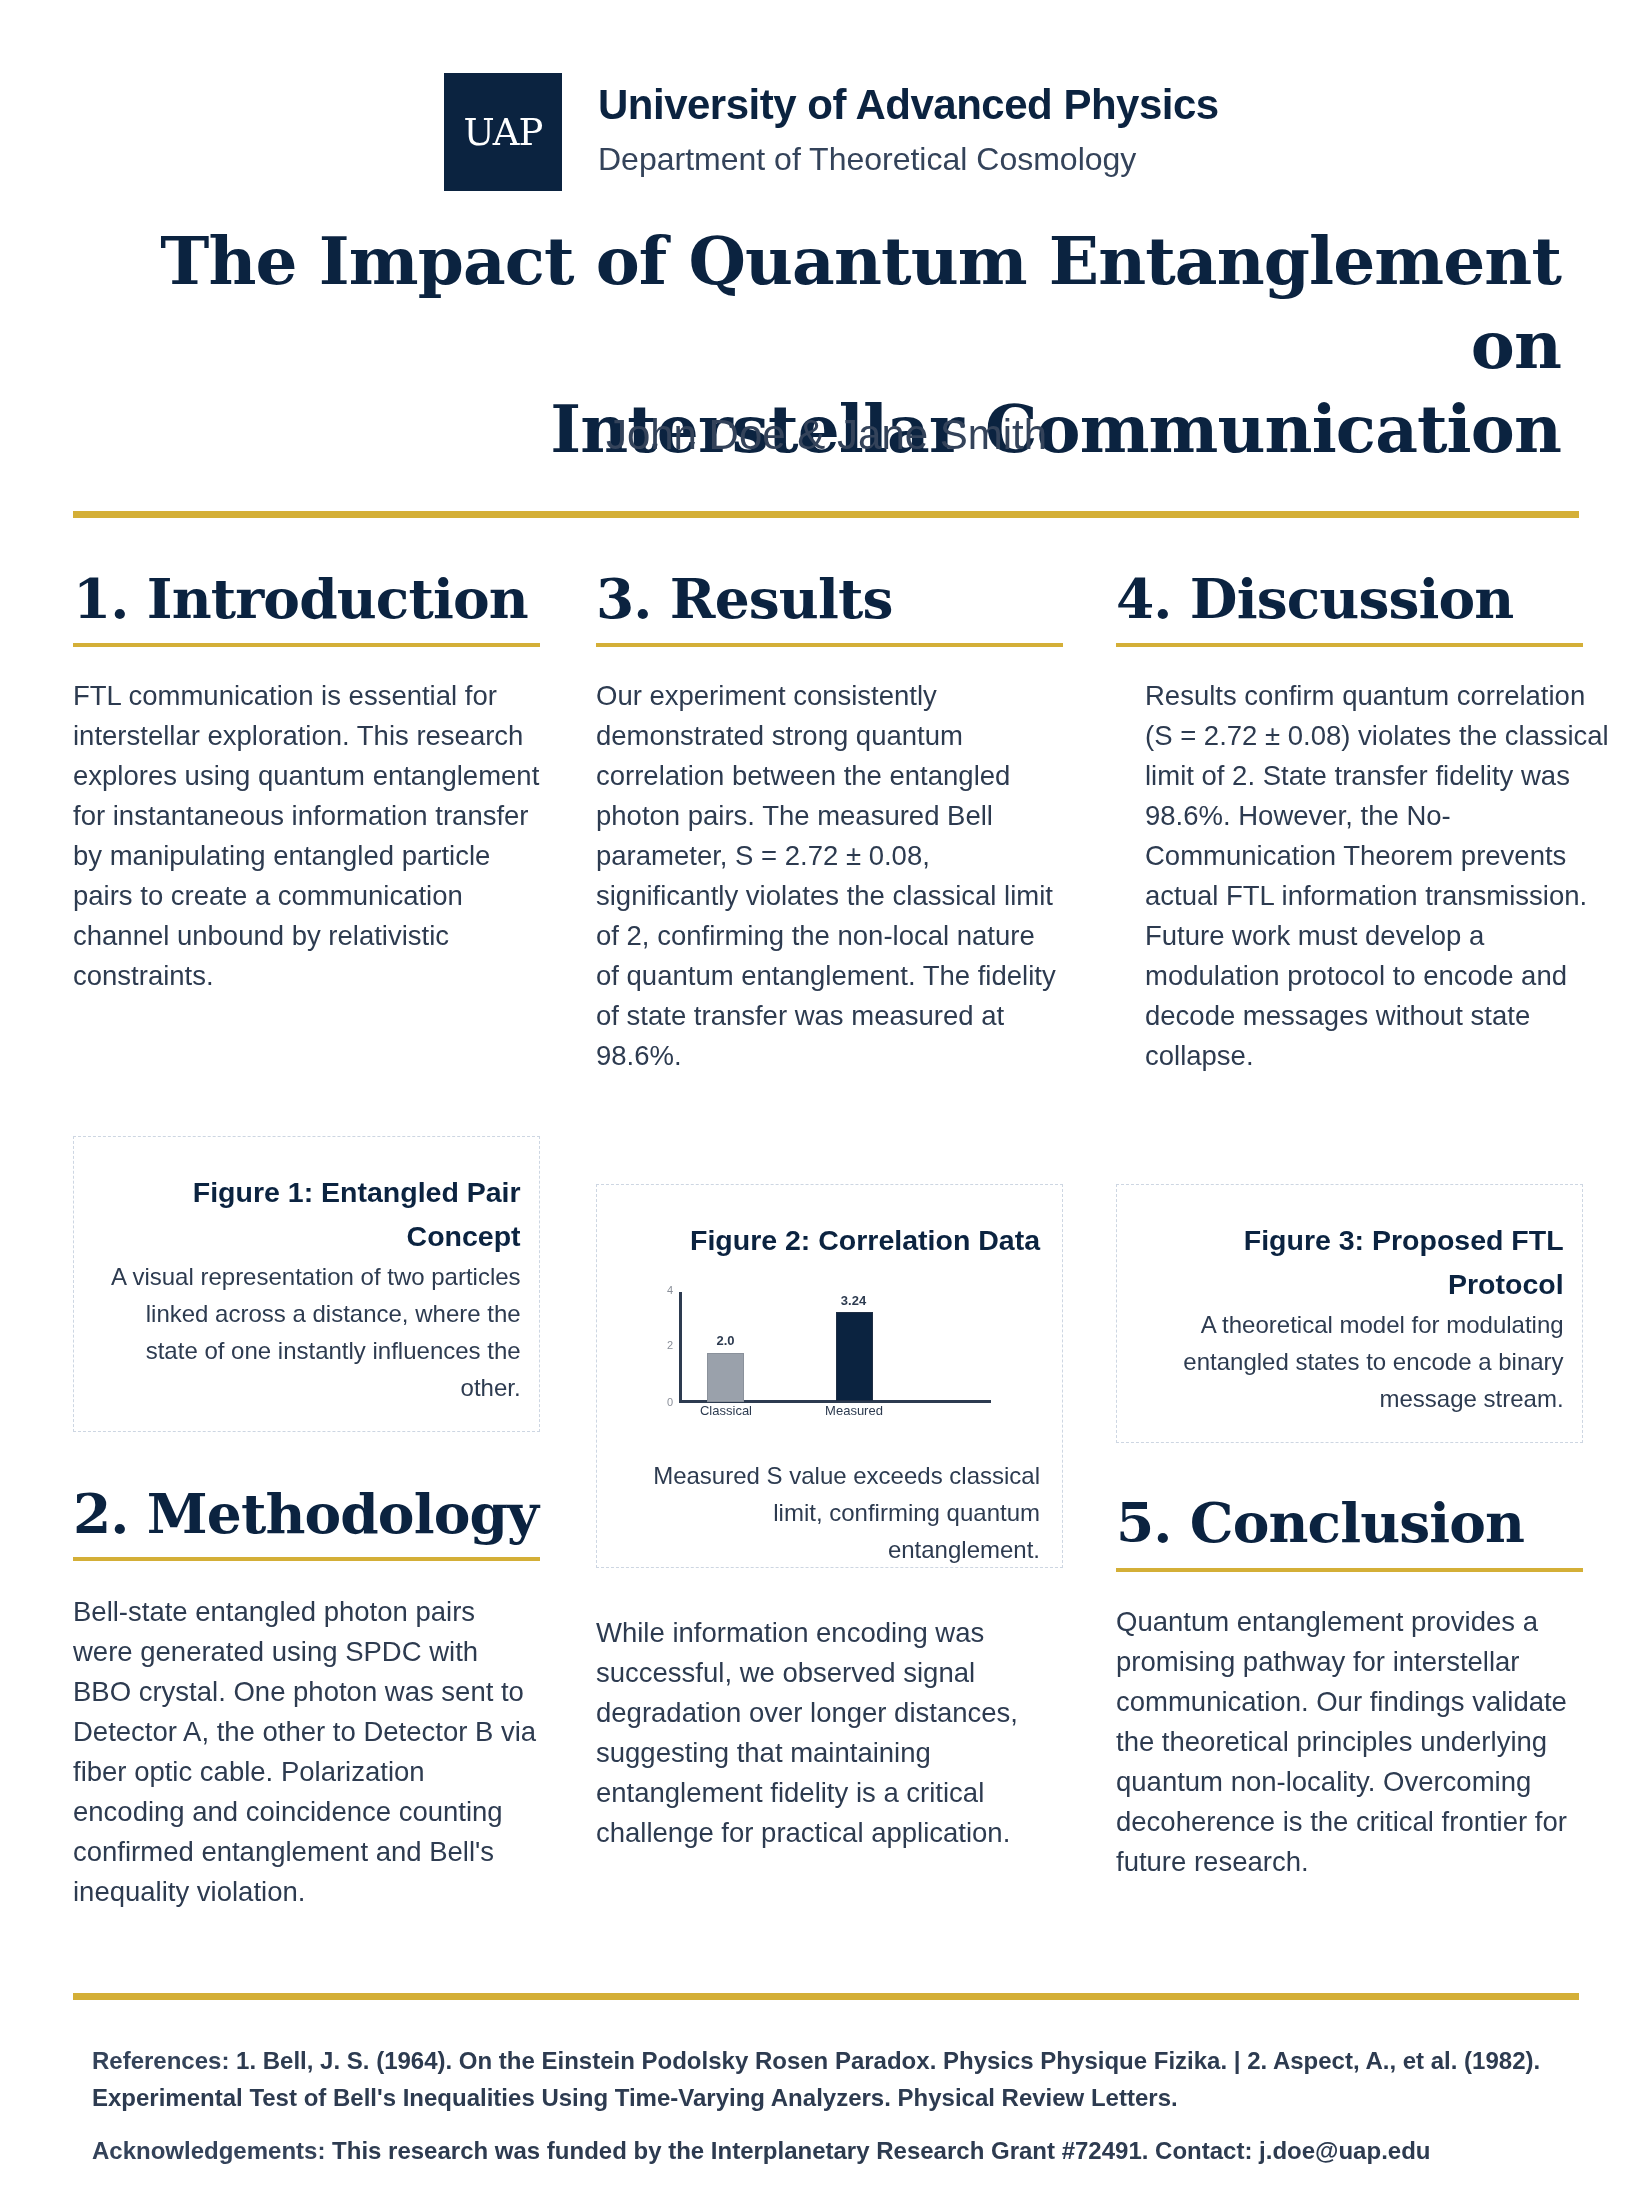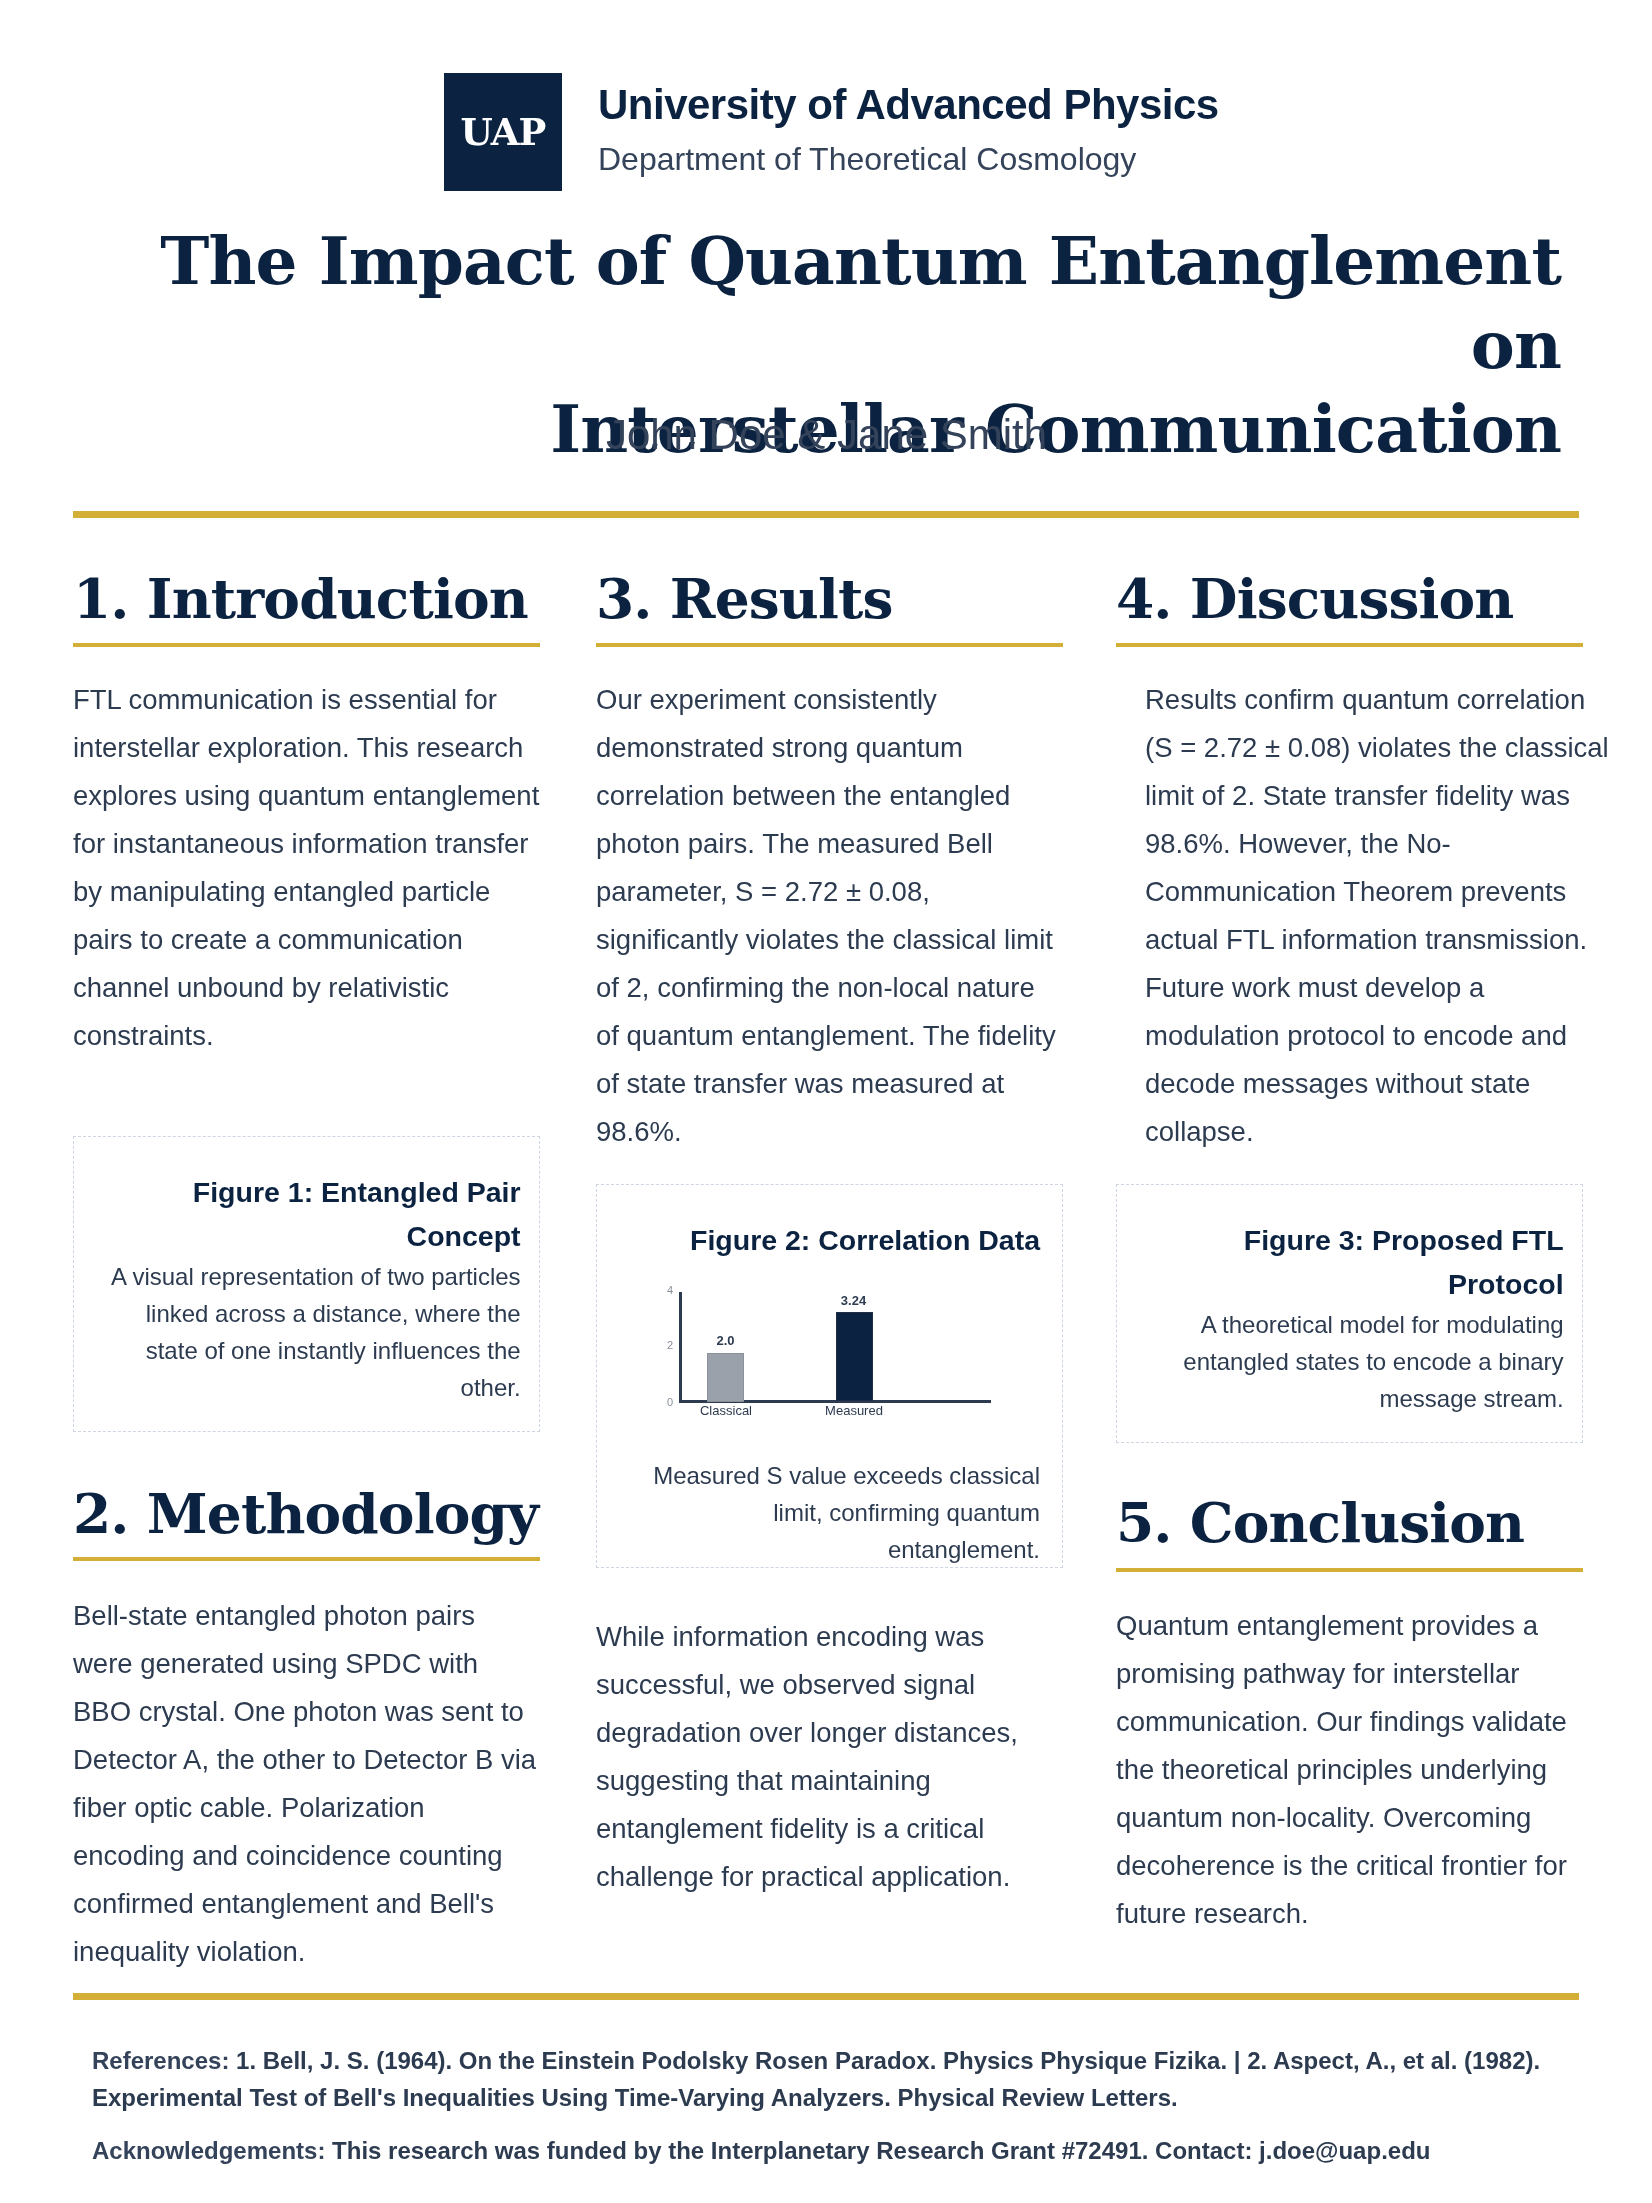--- a/index.html
+++ b/index.html
@@ -4,37 +4,37 @@
 <style>
   html, body { margin: 0; padding: 0; background: #ffffff; }
   body { width: 1653px; height: 2204px; position: relative; overflow: hidden;
          font-family: "Liberation Sans", "DejaVu Sans", sans-serif; color: #2d3b50; }
   .abs { position: absolute; }
 
   
   .logo { left: 444px; top: 73px; width: 118px; height: 118px; background: #0b2340;
           display: flex; align-items: center; justify-content: center; }
   .logo span { color: #ffffff; font-family: "DejaVu Serif", "Liberation Serif", serif; font-size: 37px;
-               font-weight: bold; letter-spacing: -0.9px; }
+               font-weight: normal; letter-spacing: -0.9px; }
   .uni-name { left: 598px; top: 81px; font-size: 42px; font-weight: bold; color: #0b2340; white-space: nowrap; letter-spacing: -0.5px; }
   .dept-name { left: 598px; top: 141px; font-size: 32px; color: #34435a; white-space: nowrap; }
 
   .title { left: 92px; width: 1469px; top: 219px; text-align: right;
            font-family: "DejaVu Serif", "Liberation Serif", serif; font-weight: bold; font-size: 66px;
            line-height: 84px; color: #0b2340; letter-spacing: -0.9px; }
   .authors { left: 0; width: 1653px; top: 411px; text-align: center; font-size: 42px; color: #34435a; }
 
   .gold-rule { background: #d4af37; height: 7.3px; }
 
   
   .col { width: 467px; }
   .sec-h { font-family: "DejaVu Serif", "Liberation Serif", serif; font-weight: bold; font-size: 55px;
            color: #0b2340; line-height: 73px; white-space: nowrap; letter-spacing: -0.9px; }
   .sec-rule { height: 3.7px; background: #d4af37; width: 467px; }
-  .body-text { font-size: 27.5px; line-height: 48px; color: #2d3b50; }
+  .body-text { font-size: 27.5px; line-height: 40px; color: #2d3b50; }
 
   .fig { border: 1.8px dashed #cdd6e2; box-sizing: border-box; width: 467px; text-align: right; }
   .fig-title { font-size: 28.5px; font-weight: bold; color: #0b2340; line-height: 44px; }
   .fig-cap { font-size: 24px; line-height: 37px; color: #2d3b50; }
 
   
   .chart { position: absolute; }
   .chart .axis-y { position: absolute; width: 2.8px; background: #2d3b50; }
   .chart .axis-x { position: absolute; height: 2.8px; background: #2d3b50; }
   .chart .tick { position: absolute; font-size: 11px; color: #8a8f99; }

